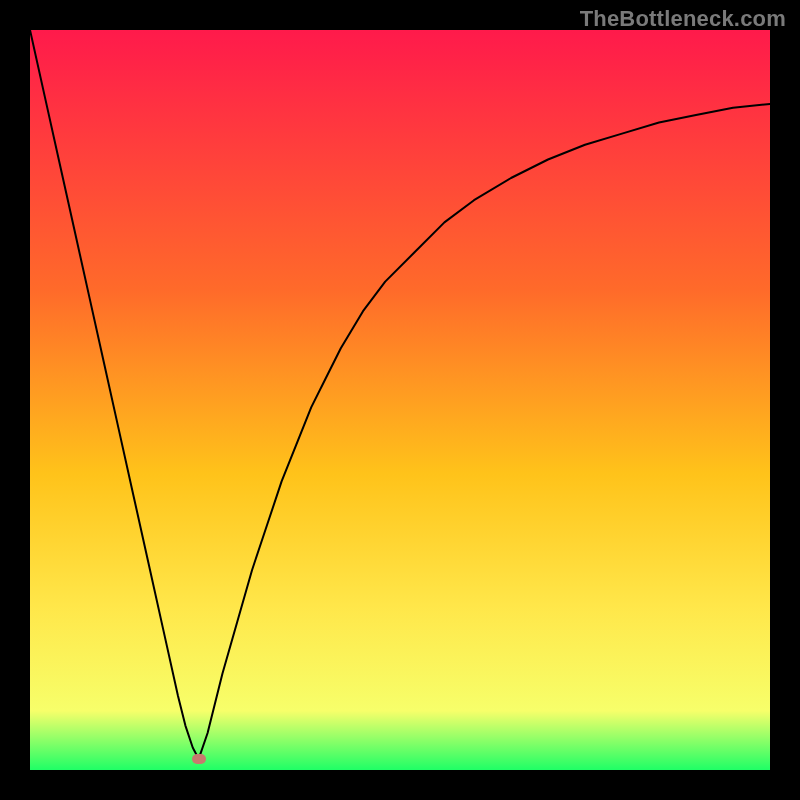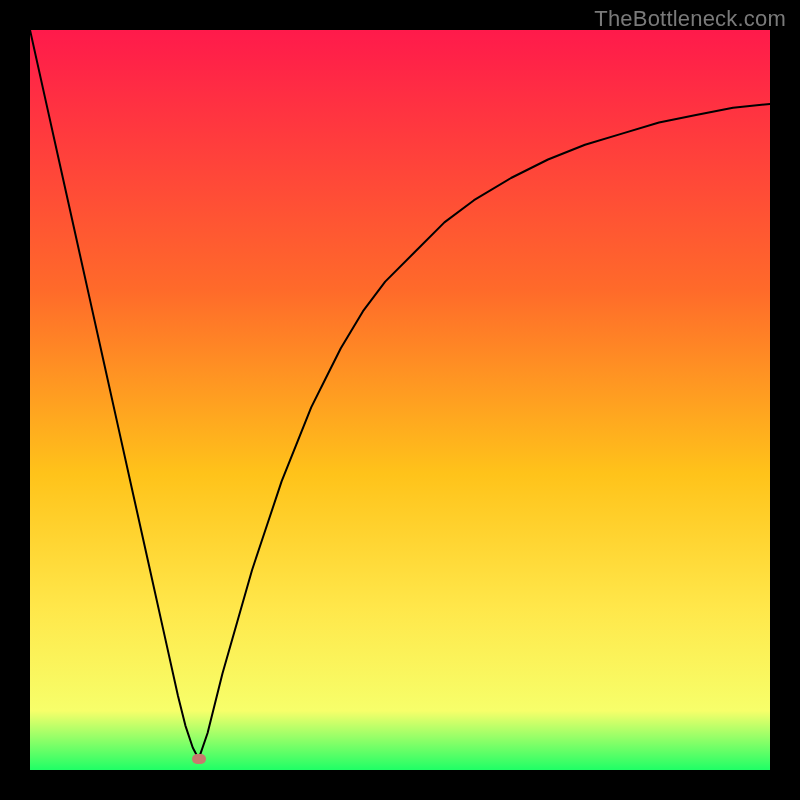--- a/index.html
+++ b/index.html
@@ -23,21 +23,21 @@
     width: 740px;
     height: 740px;
     overflow: hidden;
   }
   .watermark {
     position: absolute;
     top: 6px;
     right: 14px;
     color: #7a7a7a;
     font-size: 22px;
-    font-weight: 400;
+    font-weight: 700;
     letter-spacing: 0.2px;
     user-select: none;
   }
   svg {
     display: block;
   }
   .marker {
     position: absolute;
     width: 14px;
     height: 10px;

